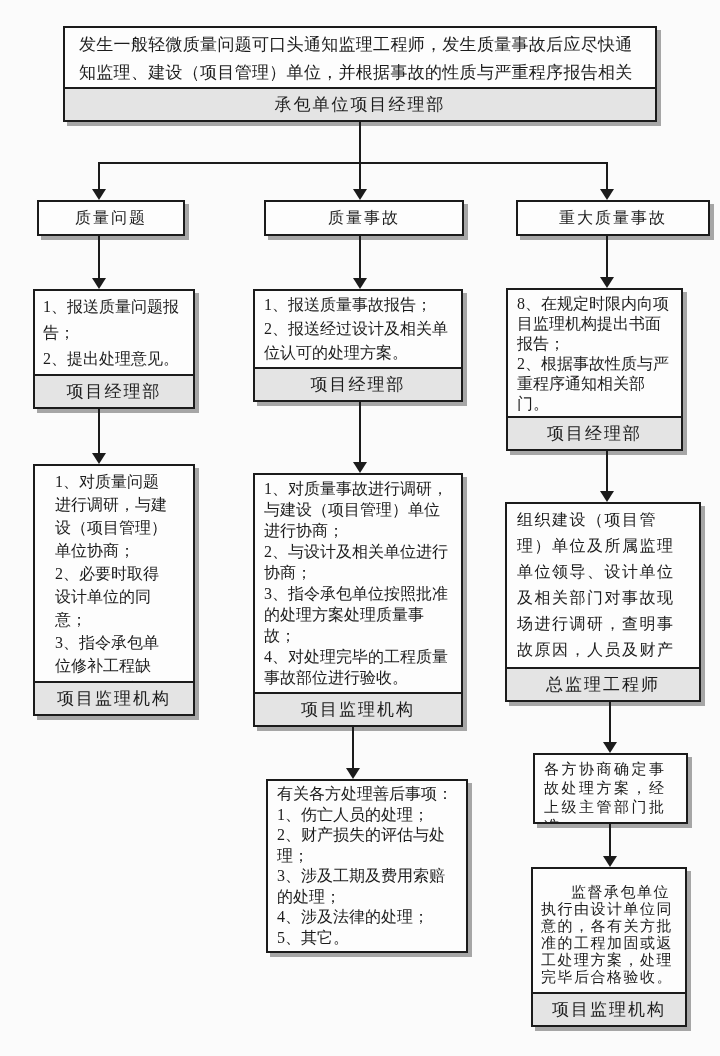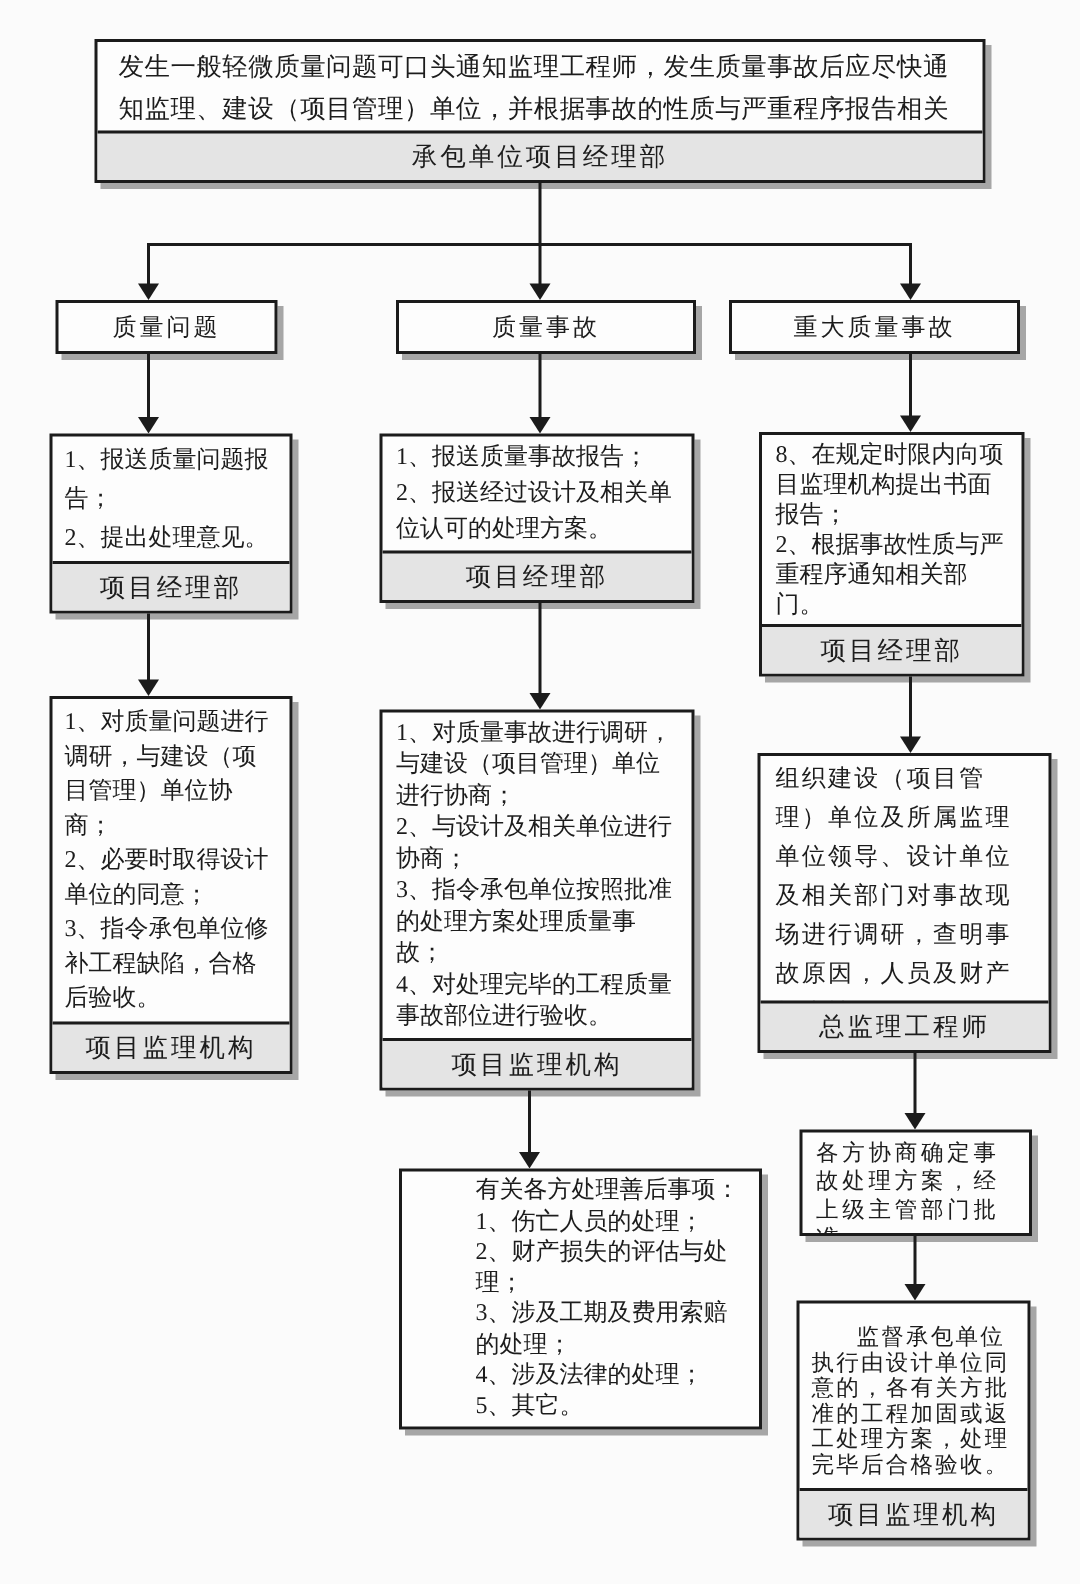--- a/index.html
+++ b/index.html
@@ -49,40 +49,40 @@
   <div class="ahead" style="left:92px;top:189px;"></div>
   <div class="ahead" style="left:353px;top:189px;"></div>
   <div class="ahead" style="left:600px;top:189px;"></div>
 
   <div class="box branch" style="left:264px;top:200px;width:200px;height:36px;">
     <span>质量事故</span>
   </div>
   <div class="box branch" style="left:37px;top:200px;width:148px;height:36px;">
     <span>质量问题</span>
   </div>
-  <div class="box branch" style="left:486px;top:200px;width:194px;height:36px;">
+  <div class="box branch" style="left:516px;top:200px;width:194px;height:36px;">
     <span>重大质量事故</span>
   </div>
 
   <div class="vline" style="left:98px;top:236px;height:43px;"></div>
   <div class="ahead" style="left:92px;top:278px;"></div>
 
   <div class="box" style="left:33px;top:289px;width:162px;height:120px;">
     <div class="bt" style="font-size:16px;line-height:26px;padding:3px 8px;">
       <div class="item">1、报送质量问题报告；</div>
       <div class="item">2、提出处理意见。</div>
     </div>
     <div class="footer">项目经理部</div>
   </div>
 
   <div class="vline" style="left:98px;top:409px;height:45px;"></div>
   <div class="ahead" style="left:92px;top:453px;"></div>
 
   <div class="box" style="left:33px;top:464px;width:162px;height:252px;">
-    <div class="bt" style="font-size:16px;line-height:23px;padding:4px 8px;border-radius:26px;">
+    <div class="bt" style="font-size:16px;line-height:23px;padding:4px 20px;border-radius:26px;">
       <div class="item">1、对质量问题进行调研，与建设（项目管理）单位协商；</div>
       <div class="item">2、必要时取得设计单位的同意；</div>
       <div class="item">3、指令承包单位修补工程缺陷，合格后验收。</div>
     </div>
     <div class="footer">项目监理机构</div>
   </div>
 
   <div class="vline" style="left:359px;top:236px;height:43px;"></div>
   <div class="ahead" style="left:353px;top:278px;"></div>
 
@@ -103,21 +103,21 @@
       <div class="item">2、与设计及相关单位进行协商；</div>
       <div class="item">3、指令承包单位按照批准的处理方案处理质量事故；</div>
       <div class="item">4、对处理完毕的工程质量事故部位进行验收。</div>
     </div>
     <div class="footer">项目监理机构</div>
   </div>
 
   <div class="vline" style="left:352px;top:727px;height:42px;"></div>
   <div class="ahead" style="left:346px;top:768px;"></div>
 
-  <div class="box" style="left:266px;top:779px;width:242px;height:174px;padding-left:40px;">
+  <div class="box" style="left:266px;top:779px;width:202px;height:174px;">
     <div class="bt" style="font-size:16px;line-height:20.5px;padding:3px 9px;">
       <div class="item">有关各方处理善后事项：</div>
       <div class="item">1、伤亡人员的处理；</div>
       <div class="item">2、财产损失的评估与处理；</div>
       <div class="item">3、涉及工期及费用索赔的处理；</div>
       <div class="item">4、涉及法律的处理；</div>
       <div class="item">5、其它。</div>
     </div>
   </div>
 

